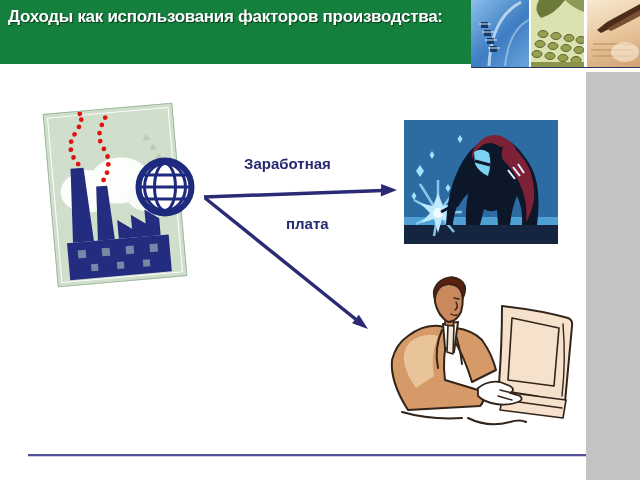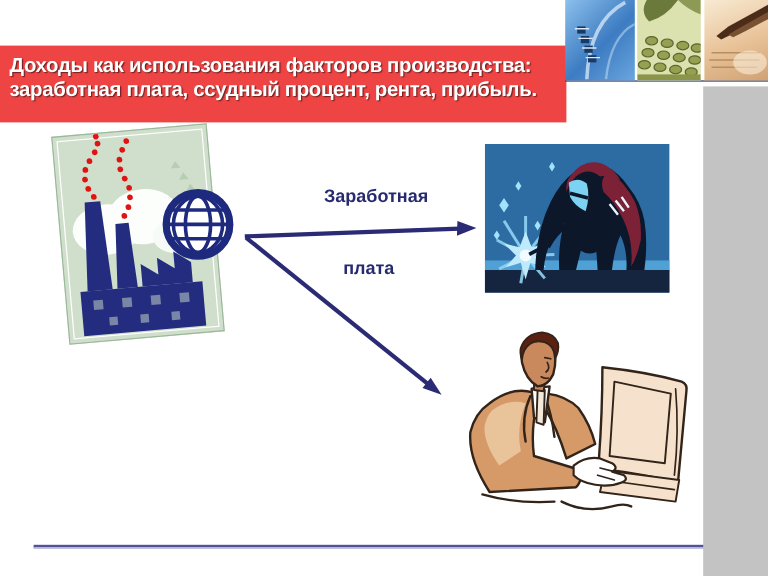--- a/index.html
+++ b/index.html
@@ -2,21 +2,21 @@
 <html><head>
 <meta charset="utf-8">
 <style>
   html,body{margin:0;padding:0;background:#888;}
   #slide{
     position:relative;width:640px;height:480px;background:#ffffff;
     overflow:hidden;font-family:"Liberation Sans",sans-serif;
     margin:0 auto;
   }
   
-  .header-bar{position:absolute;left:0;top:0;width:472px;height:64px;background:#ef4444;margin-top:38px;}
+  .header-bar{position:absolute;left:0;top:0;width:472px;height:64px;background:#15803d;}
   .slide-title{position:absolute;left:8px;top:7px;width:470px;color:#ffffff;
     font-weight:bold;font-size:17px;line-height:20px;letter-spacing:-0.3px;
     text-shadow:1px 1px 1px rgba(0,0,0,0.55);white-space:nowrap;}
   .tiles{position:absolute;left:471px;top:0;width:169px;height:67px;border-bottom:1px solid #2a3566;}
   .tile{position:absolute;top:0;height:67px;overflow:hidden;}
   .tile1{left:0;width:58px;background:linear-gradient(135deg,#8cc0ec 0%,#3d7cc2 55%,#6aa5dd 100%);}
   .tile2{left:60px;width:53px;background:#dce1b0;}
   .tile3{left:116px;width:53px;background:linear-gradient(160deg,#f8ead2 0%,#e8c298 55%,#cfa273 100%);}
   
   .side-bar{position:absolute;left:586px;top:72px;width:54px;height:408px;background:#c3c3c3;}
@@ -25,21 +25,21 @@
     background:#54519b;border-bottom:1px solid #cfcde6;}
   
   .factory-group{position:absolute;left:42px;top:96px;width:160px;height:198px;}
   .paper-frame{position:absolute;left:8px;top:12px;width:128px;height:172px;
     background:#d0dfcc;border:1px solid #9cb89c;transform:rotate(-5deg);
     box-shadow:inset 0 0 0 3px #d0dfcc, inset 0 0 0 4px #ffffff;}
   .paper-frame svg{position:absolute;left:0;top:0;}
   .globe{position:absolute;left:92px;top:60px;width:62px;height:62px;}
   
   .lbl{position:absolute;color:#272a6e;font-weight:bold;font-size:15px;white-space:nowrap;}
-  .lbl1{left:270px;top:155px;}
+  .lbl1{left:244px;top:155px;}
   .lbl2{left:286px;top:215px;}
   
   .welder{position:absolute;left:404px;top:120px;width:154px;height:124px;}
   .worker{position:absolute;left:350px;top:272px;width:232px;height:162px;}
   .arrows{position:absolute;left:0;top:0;width:640px;height:480px;pointer-events:none;}
 </style>
 </head>
 <body>
 
 <div id="slide">
@@ -189,21 +189,20 @@
       </g>
     </g>
   </svg>
 
   <div class="footer-line"></div>
   <div class="side-bar"></div>
 
   <div class="header-bar">
     <div class="slide-title">
       <div>Доходы как использования факторов производства:</div>
-      <div>заработная плата, ссудный процент, рента, прибыль.</div>
     </div>
   </div>
   <div class="tiles">
     <div class="tile tile1">
       <svg width="58" height="67" viewBox="0 0 58 67">
         <path d="M50,2 Q20,18 18,66" stroke="rgba(225,240,252,0.7)" stroke-width="3" fill="none"></path>
         <path d="M58,20 Q38,30 34,66" stroke="rgba(200,225,246,0.5)" stroke-width="2" fill="none"></path>
         <g fill="#1a3a66">
           <rect x="10" y="22" width="7" height="6"></rect>
             <rect x="13" y="30" width="7" height="6"></rect>

